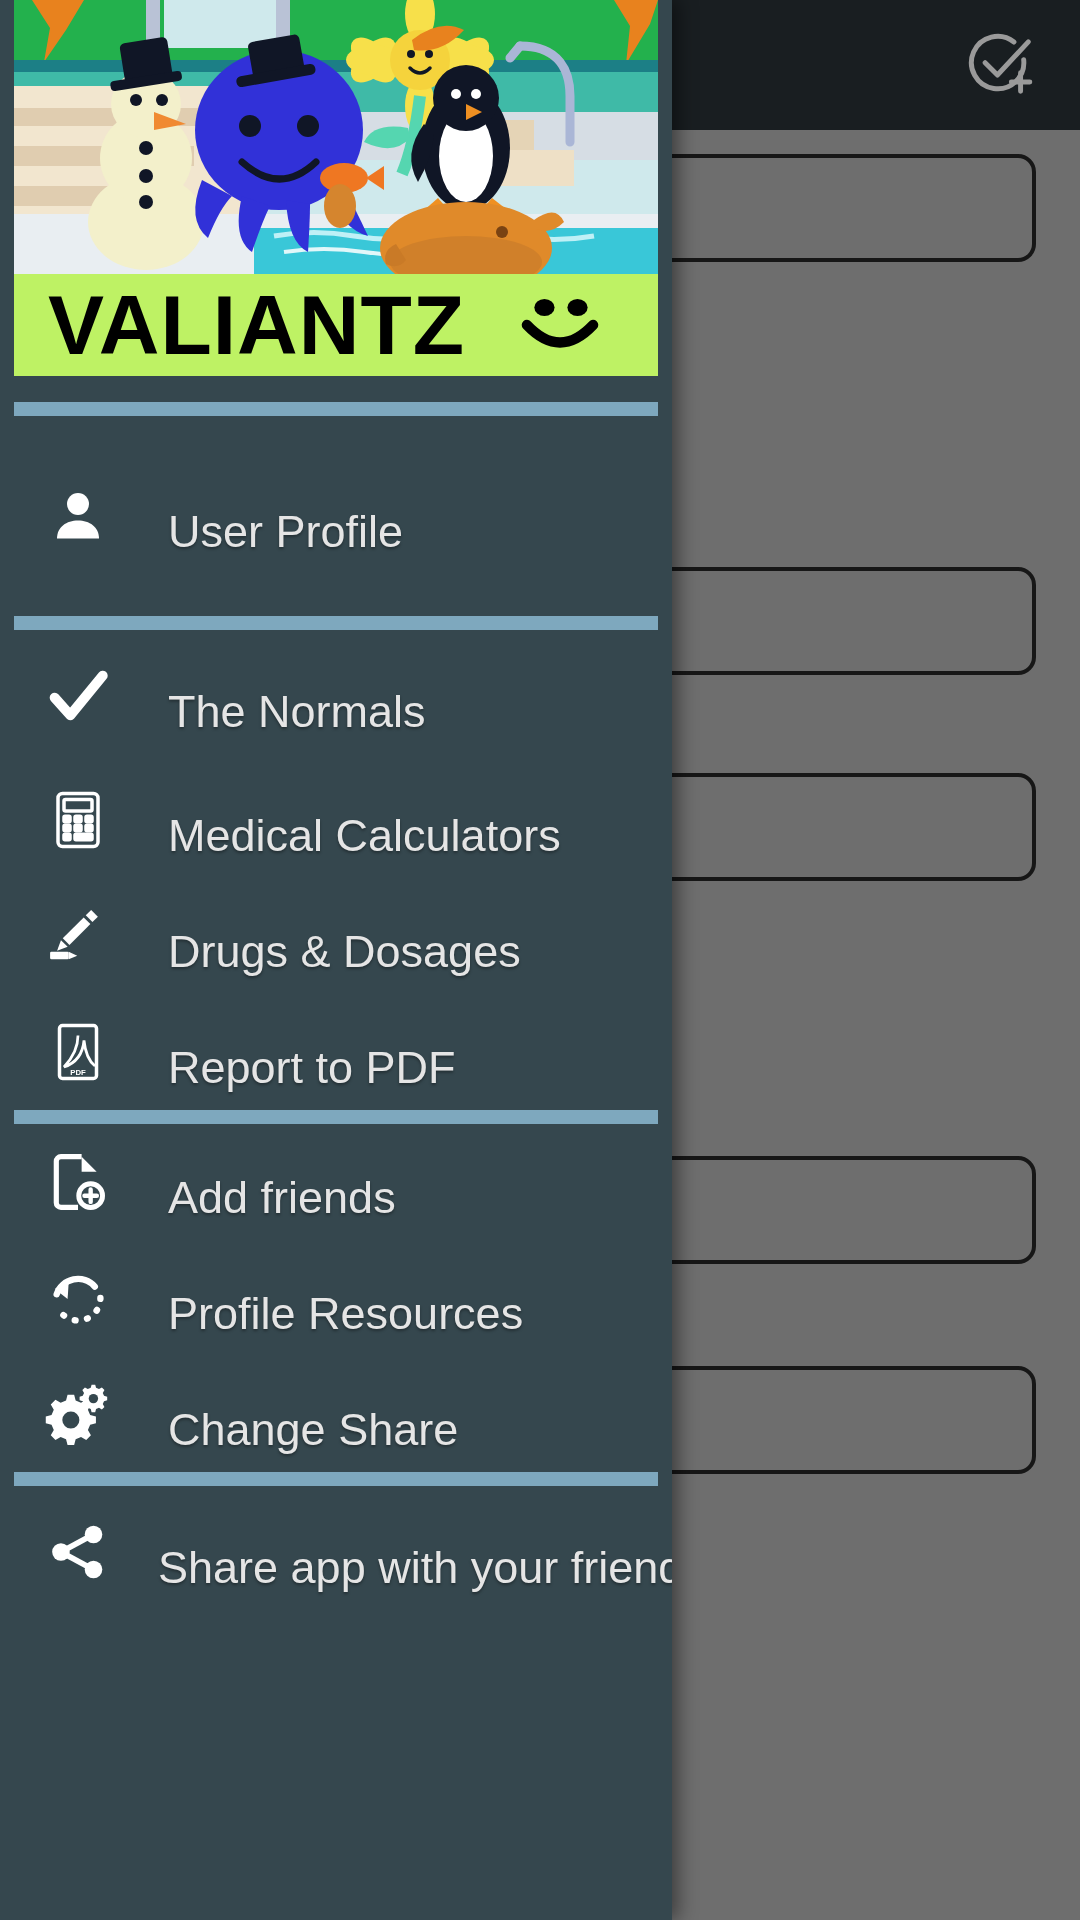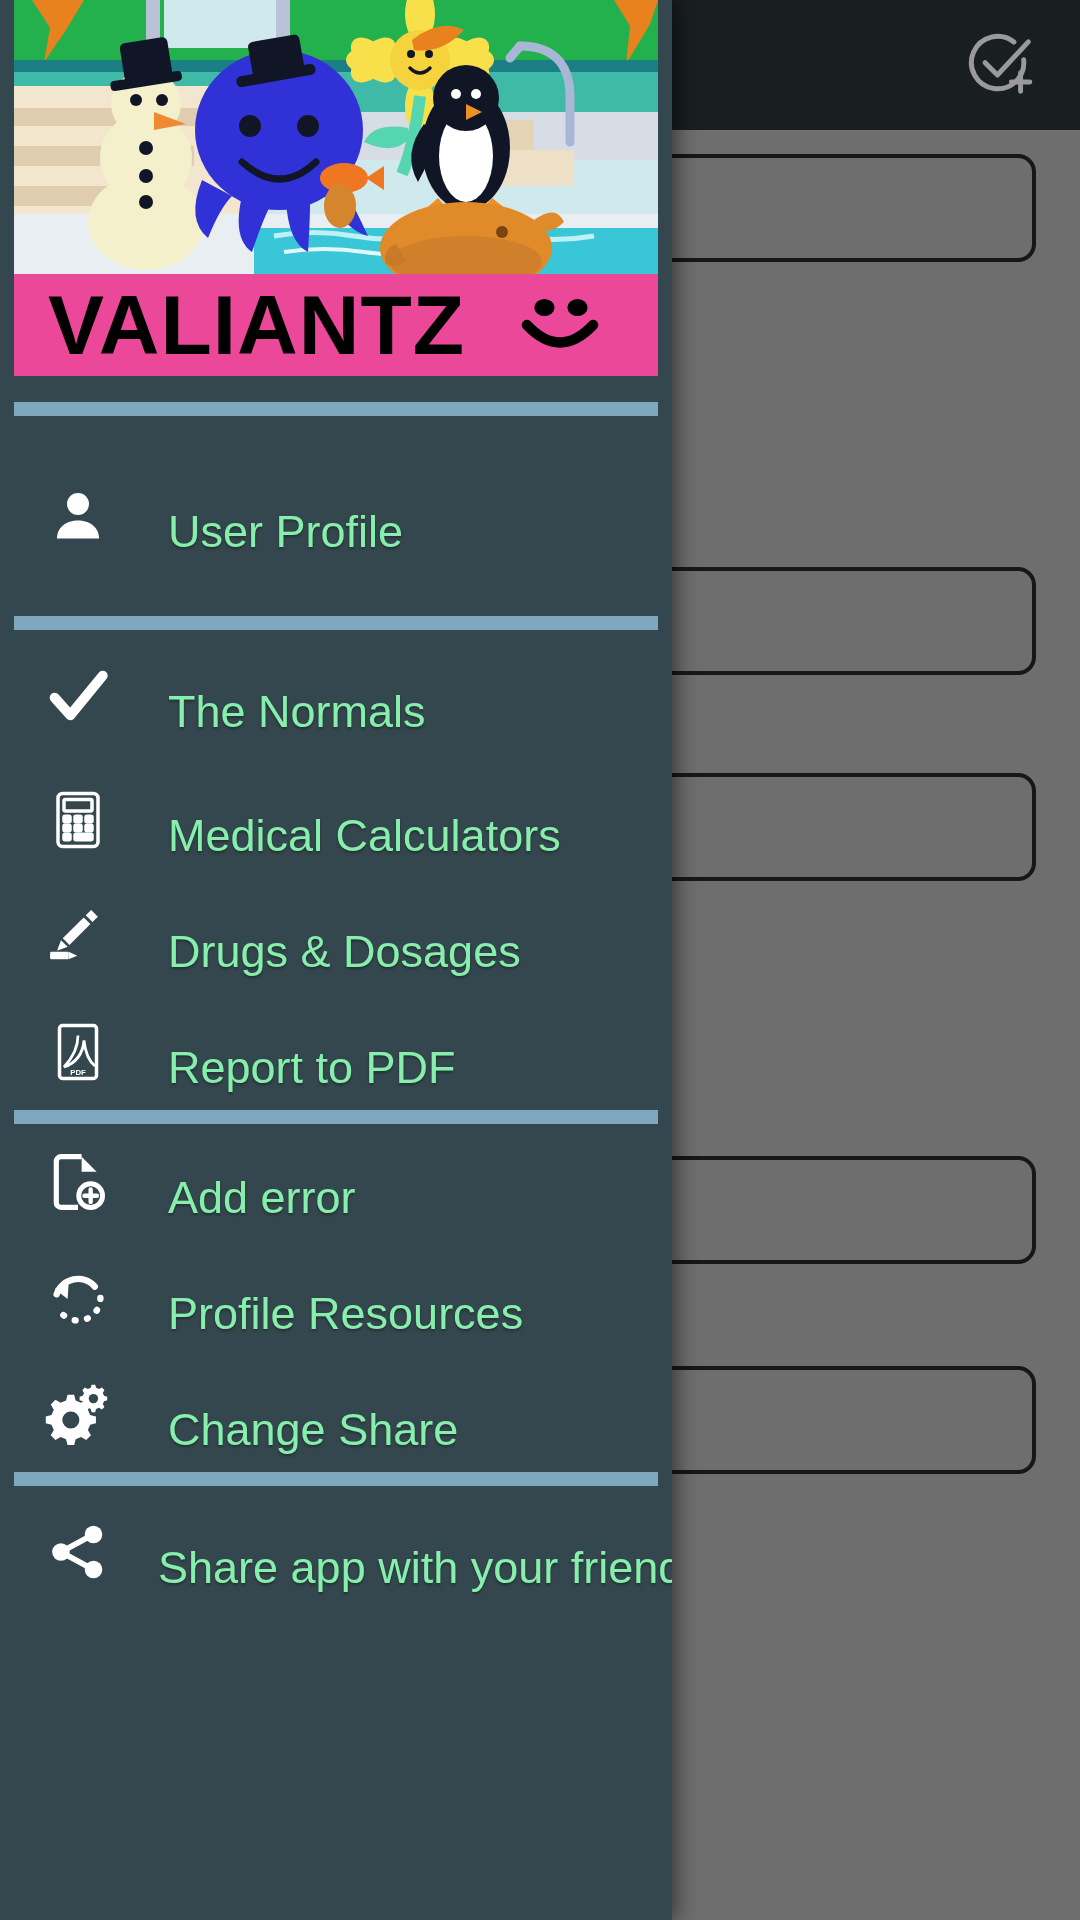--- a/index.html
+++ b/index.html
@@ -73,21 +73,21 @@
   #drawer-banner {
     position: relative;
     height: 274px;
     overflow: hidden;
     background: #2fb39a;
   }
   #drawer-banner svg { display: block; width: 100%; height: 100%; }
 
   #drawer-logo-band {
     height: 54px;
-    background: #ec4899;
+    background: #bef264;
     display: flex;
     align-items: center;
     justify-content: space-between;
     padding: 0 8px 0 34px;
     box-sizing: border-box;
     height: 102px;
   }
   #drawer-logo-text {
     font-size: 84px;
     font-weight: bold;
@@ -122,21 +122,21 @@
     min-width: 68px;
     height: 68px;
     display: flex;
     align-items: center;
     justify-content: center;
     margin-right: 56px;
     text-decoration: underline;
   }
   .menu-item .menu-icon svg { display: block; }
   .menu-item .menu-label {
-    color: #86efac;
+    color: #e5e5e5;
     font-size: 45px;
     line-height: 1;
     white-space: nowrap;
     text-shadow: 0 2px 3px rgba(0,0,0,0.35);
     margin-top: 31px;
   }
   .menu-item.tall { height: 200px; }
   .menu-item.share-row .menu-icon { margin-right: 46px; }
   .menu-item.share-row .menu-label { font-size: 45px; }
 </style>
@@ -371,21 +371,21 @@
 
     <div class="menu-item">
       <span class="menu-icon">
         <svg width="62" height="62" viewBox="0 0 24 24" fill="none" stroke="#ffffff" stroke-width="2">
           <path d="M13.4 2.2 H5.4 a1.8 1.8 0 0 0 -1.8 1.8 V20 a1.8 1.8 0 0 0 1.8 1.8 H12"></path>
           <path d="M13.4 2.2 L19.2 8 H13.4 Z" fill="#ffffff" stroke="none"></path>
           <circle cx="16.9" cy="17.3" r="4.6" fill="#35474e" stroke="#ffffff" stroke-width="1.9"></circle>
           <path d="M16.9 14.9 v4.8 M14.5 17.3 h4.8" stroke="#ffffff" stroke-width="1.7" stroke-linecap="round"></path>
         </svg>
       </span>
-      <span class="menu-label">Add error</span>
+      <span class="menu-label">Add friends</span>
     </div>
 
     <div class="menu-item">
       <span class="menu-icon">
         <svg width="64" height="64" viewBox="0 0 24 24" fill="none" stroke="#ffffff">
           <path d="M20.4 12 a8.4 8.4 0 0 1 -14.6 5.7" stroke-width="2.4" stroke-linecap="round" stroke-dasharray="0.3 4.4"></path>
           <path d="M4 10.6 a8.4 8.4 0 0 1 14.3 -2.9" stroke-width="2.4" stroke-linecap="round"></path>
           <path d="M8.6 4.6 L3.3 8.6 L8.1 12.4 Z" fill="#ffffff" stroke="none"></path>
         </svg>
       </span>

